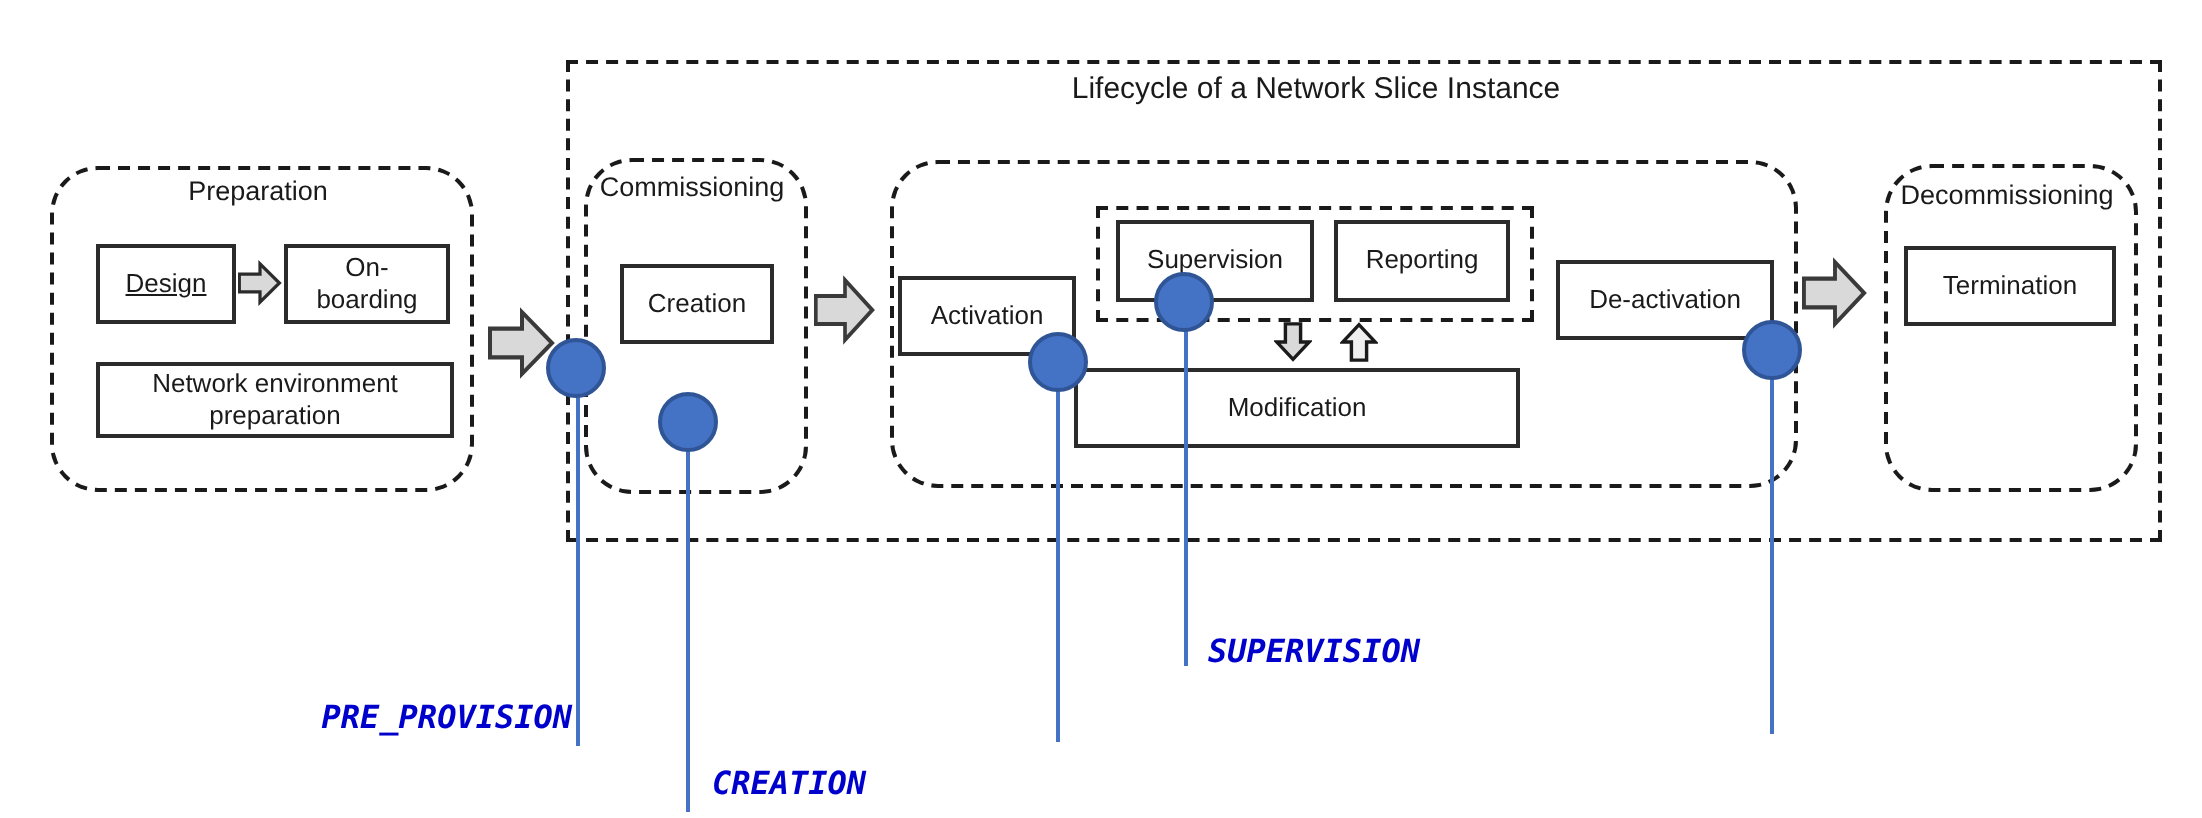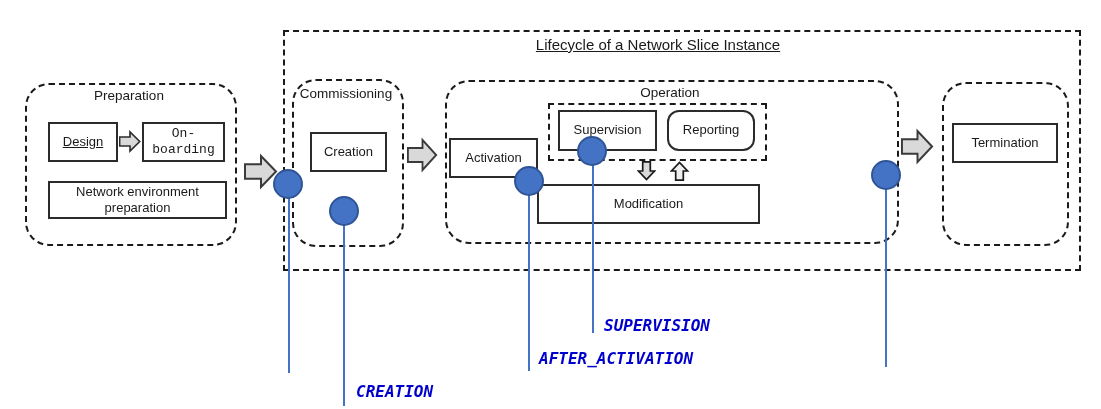--- a/index.html
+++ b/index.html
@@ -86,31 +86,31 @@
     white-space: nowrap;
     z-index: 6;
   }
 </style>
 </head>
 <body>
 
 <div class="canvas">
 
   <div class="abs outer-box" style="left:283px; top:30px; width:794px; height:237px;"></div>
-  <div class="abs diagram-title" style="left:450px; top:36px; width:416px;text-decoration:underline;">Lifecycle of a Network Slice Instance</div>
+  <div class="abs diagram-title" style="left:450px; top:36px; width:416px;">Lifecycle of a Network Slice Instance</div>
 
   <div class="abs phase" style="left:25px; top:83px; width:208px; height:159px;"></div>
   <div class="abs phase-label" style="left:25px; top:88px; width:208px;">Preparation</div>
   <div class="abs solid-box" style="left:48px; top:122px; width:70px; height:40px;text-decoration:underline;">Design</div>
   <div class="abs blockarrow" style="left:119px; top:130px; width:22px; height:23px;">
     <svg viewBox="0 0 34 36" preserveAspectRatio="none">
         <polygon points="1,11 17,11 17,3 32,18 17,33 17,25 1,25" fill="var(--arrow-fill,#D9D9D9)" stroke="#2b2b2b" stroke-width="2.5"></polygon>
       </svg>
   </div>
-  <div class="abs solid-box" style="left:142px; top:122px; width:83px; height:40px;font-family:Liberation Mono, monospace;">On-
+  <div class="abs solid-box" style="left:142px; top:122px; width:83px; height:40px;">On-
 boarding</div>
   <div class="abs solid-box" style="left:48px; top:181px; width:179px; height:38px;">Network environment
 preparation</div>
 
   <div class="abs blockarrow" style="left:244px; top:153px; width:34px; height:37px;">
     <svg viewBox="0 0 34 36" preserveAspectRatio="none">
         <polygon points="1,11 17,11 17,3 32,18 17,33 17,25 1,25" fill="var(--arrow-fill,#D9D9D9)" stroke="#3a3a3a" stroke-width="2"></polygon>
       </svg>
   </div>
 
@@ -118,55 +118,56 @@
   <div class="abs phase-label" style="left:292px; top:86px; width:108px;">Commissioning</div>
   <div class="abs solid-box" style="left:310px; top:132px; width:77px; height:40px;">Creation</div>
 
   <div class="abs blockarrow" style="left:407px; top:137px; width:31px; height:36px;">
     <svg viewBox="0 0 34 36" preserveAspectRatio="none">
         <polygon points="1,11 17,11 17,3 32,18 17,33 17,25 1,25" fill="var(--arrow-fill,#D9D9D9)" stroke="#3a3a3a" stroke-width="2"></polygon>
       </svg>
   </div>
 
   <div class="abs phase" style="left:445px; top:80px; width:450px; height:160px;"></div>
-  <div class="abs phase-label" style="left:445px; top:85px; width:450px;">Operation</div>
   <div class="abs solid-box" style="left:449px; top:138px; width:89px; height:40px;">Activation</div>
   <div class="abs dash-rect" style="left:548px; top:103px; width:215px; height:54px;"></div>
   <div class="abs solid-box" style="left:558px; top:110px; width:99px; height:41px;">Supervision</div>
-  <div class="abs solid-box" style="left:667px; top:110px; width:88px; height:41px;border-radius:12px;">Reporting</div>
+  <div class="abs solid-box" style="left:667px; top:110px; width:88px; height:41px;">Reporting</div>
   <div class="abs blockarrow" style="left:637px; top:161px; width:19px; height:20px;">
     <svg viewBox="0 0 20 22" preserveAspectRatio="none">
         <polygon points="6,1 14,1 14,11 18.5,11 10,20.5 1.5,11 6,11" fill="var(--arrow-fill,#D9D9D9)" stroke="#1a1a1a" stroke-width="1.8"></polygon>
       </svg>
   </div>
   <div class="abs blockarrow" style="left:670px; top:161px; width:19px; height:20px;">
     <svg viewBox="0 0 20 22" preserveAspectRatio="none">
         <polygon points="6,21 14,21 14,11 18.5,11 10,1.5 1.5,11 6,11" fill="var(--arrow-fill-light,#EFEFEF)" stroke="#1a1a1a" stroke-width="1.8"></polygon>
       </svg>
   </div>
   <div class="abs solid-box" style="left:537px; top:184px; width:223px; height:40px;">Modification</div>
+  <div class="abs solid-box" style="left:778px; top:130px; width:109px; height:40px;">De-activation</div>
 
   <div class="abs blockarrow" style="left:901px; top:128px; width:33px; height:37px;">
     <svg viewBox="0 0 34 36" preserveAspectRatio="none">
         <polygon points="1,11 17,11 17,3 32,18 17,33 17,25 1,25" fill="var(--arrow-fill,#D9D9D9)" stroke="#3a3a3a" stroke-width="2"></polygon>
       </svg>
   </div>
 
   <div class="abs phase" style="left:942px; top:82px; width:123px; height:160px;"></div>
+  <div class="abs phase-label" style="left:942px; top:90px; width:123px;">Decommissioning</div>
   <div class="abs solid-box" style="left:952px; top:123px; width:106px; height:40px;">Termination</div>
 
   <div class="abs marker-line" style="left:288px; top:197px; height:176px;"></div>
   <div class="abs marker-line" style="left:343px; top:224px; height:182px;"></div>
   <div class="abs marker-line" style="left:528px; top:194px; height:177px;"></div>
   <div class="abs marker-line" style="left:592px; top:164px; height:169px;"></div>
   <div class="abs marker-line" style="left:885px; top:188px; height:179px;"></div>
 
   <div class="abs marker-circle" style="left:273px; top:169px; width:30px; height:30px;"></div>
   <div class="abs marker-circle" style="left:329px; top:196px; width:30px; height:30px;"></div>
   <div class="abs marker-circle" style="left:514px; top:166px; width:30px; height:30px;"></div>
   <div class="abs marker-circle" style="left:577px; top:136px; width:30px; height:30px;"></div>
   <div class="abs marker-circle" style="left:871px; top:160px; width:30px; height:30px;"></div>
 
+  <div class="abs marker-label" style="left:128px; top:349px; width:158px; text-align:right;">PRE_PROVISION</div>
   <div class="abs marker-label" style="left:356px; top:382px;">CREATION</div>
-  <div class="abs marker-label" style="left:539px; top:349px;">AFTER_ACTIVATION</div>
   <div class="abs marker-label" style="left:604px; top:316px;">SUPERVISION</div>
 
 </div>
 
 </body></html>

